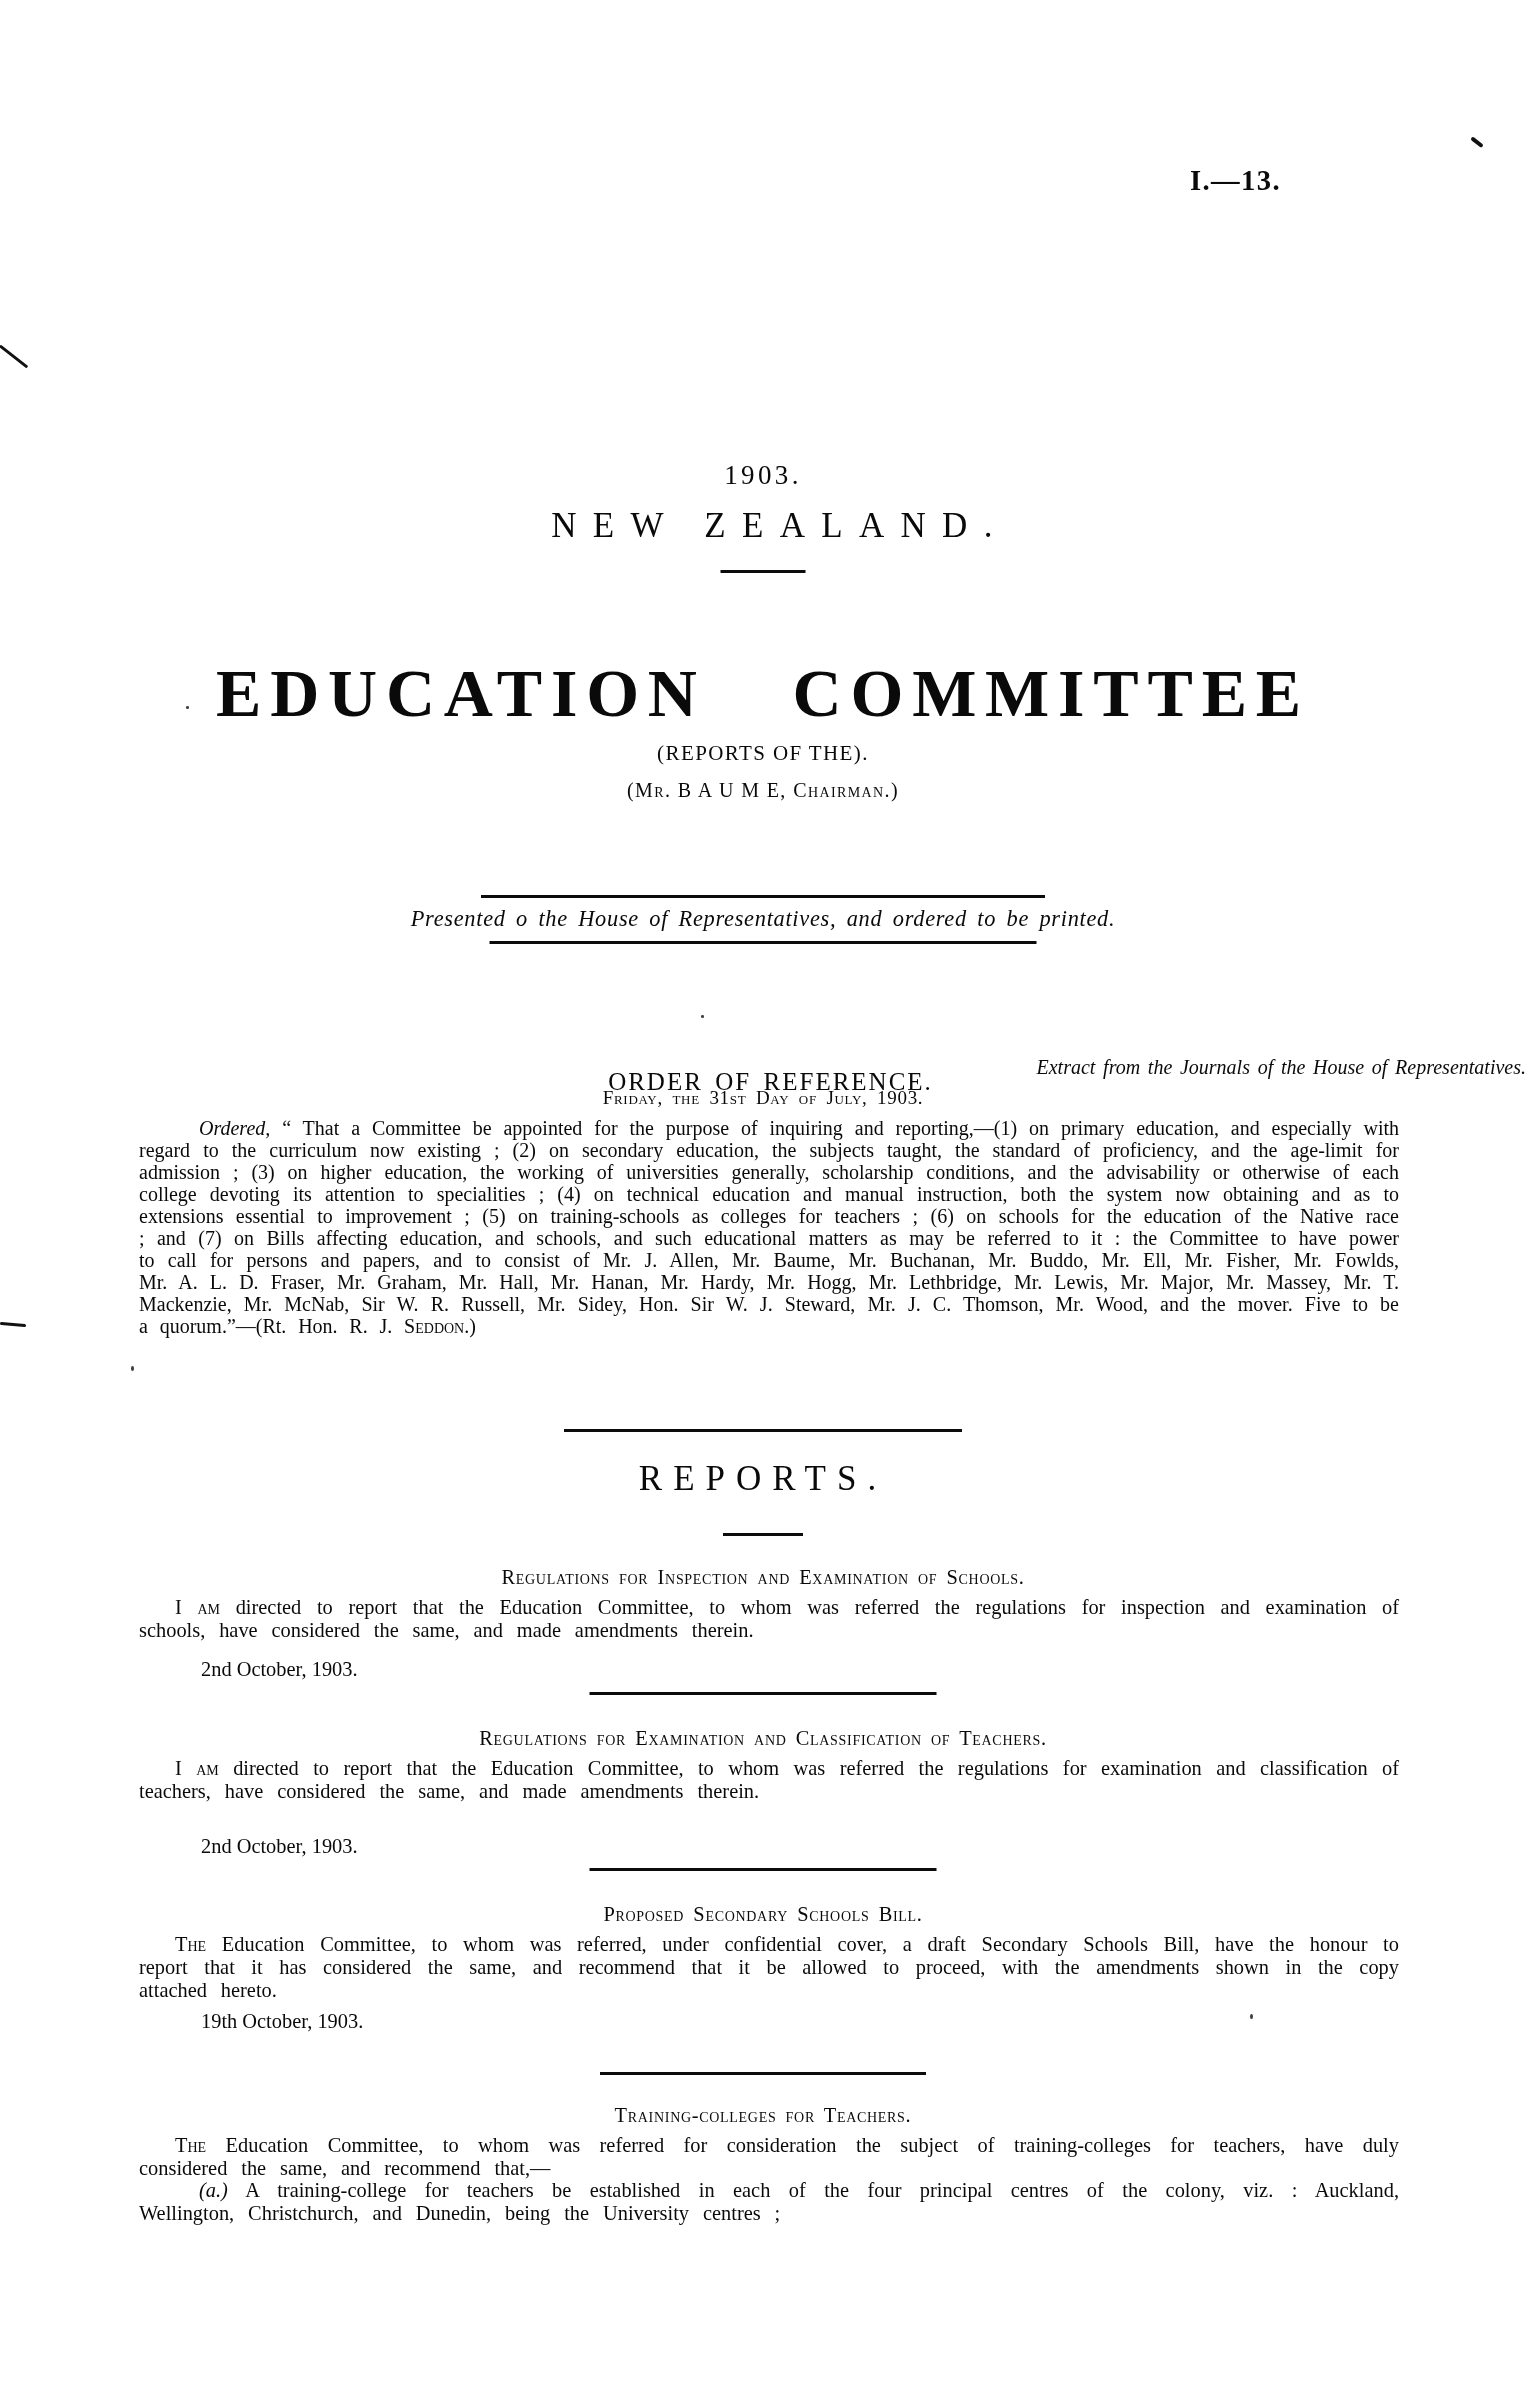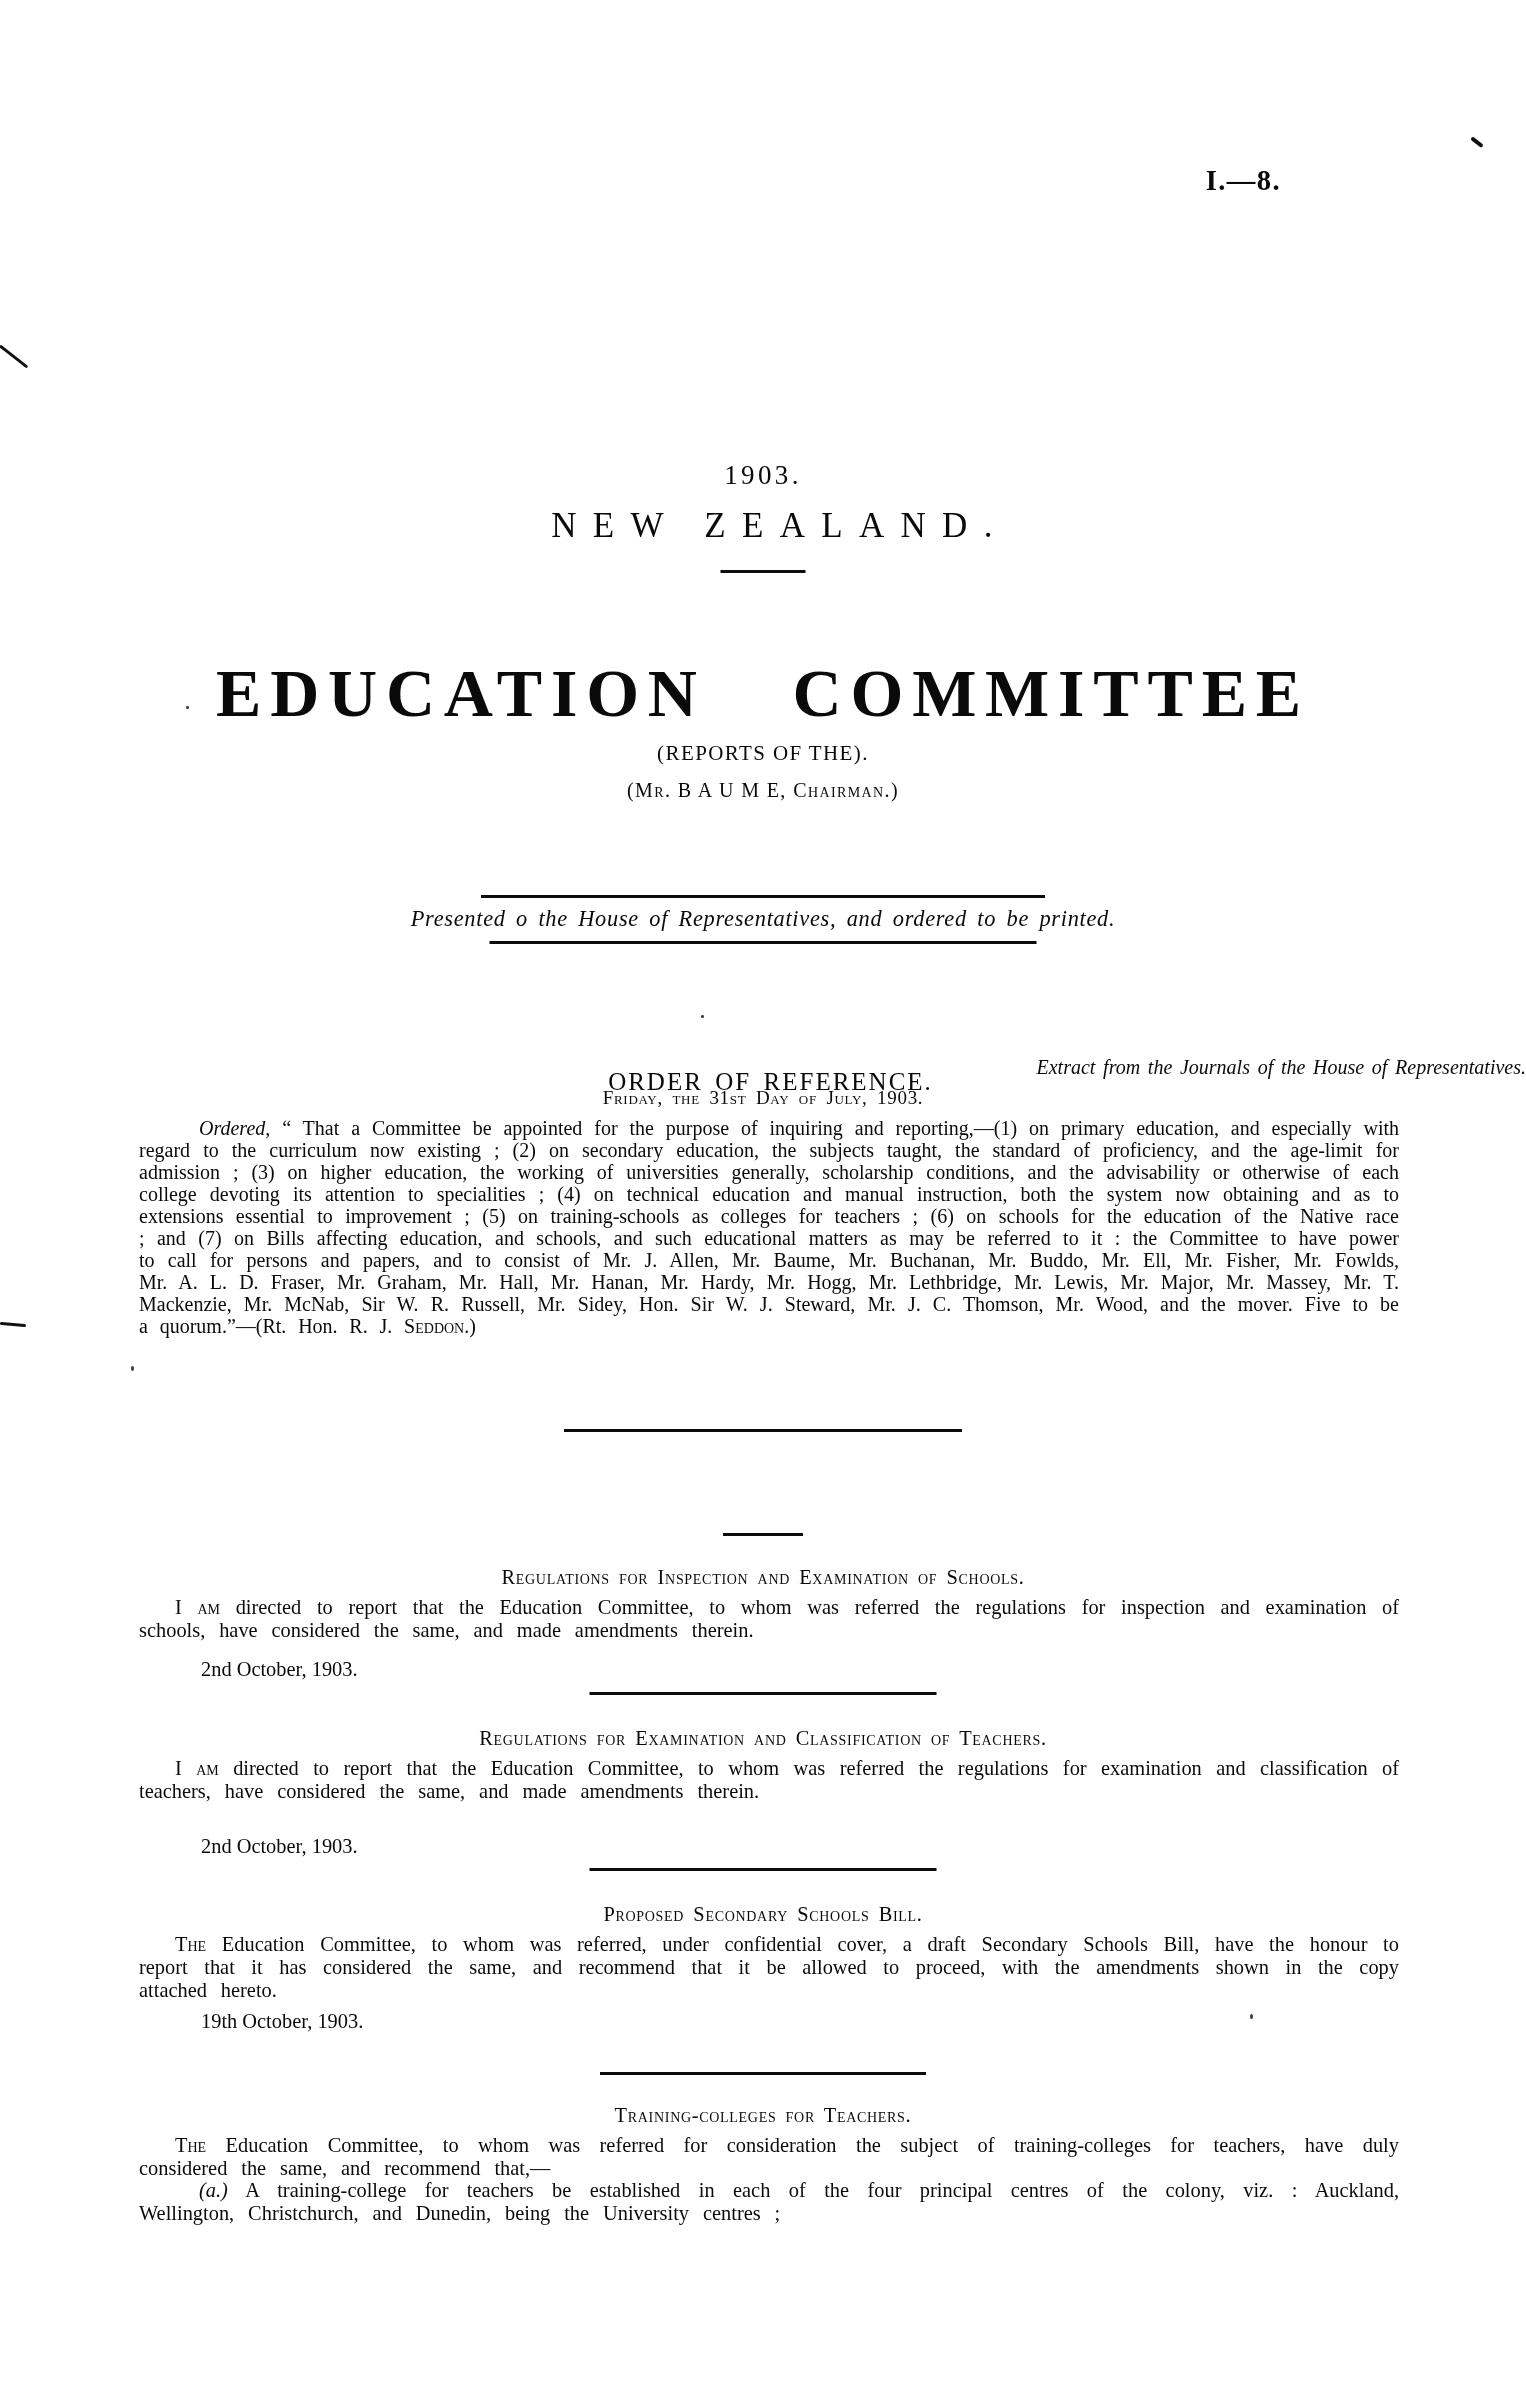--- a/index.html
+++ b/index.html
@@ -77,21 +77,21 @@
 <div class="page">
 
   <div class="artifact a-diag"></div>
   <div class="artifact a-dash"></div>
   <div class="artifact a-tick"></div>
   <div class="speck" style="left:186px;top:706px;width:2.7px;height:2.7px;"></div>
   <div class="speck" style="left:701px;top:1015px;width:2.7px;height:2.7px;"></div>
   <div class="speck" style="left:131px;top:1366px;width:3.4px;height:4.8px;"></div>
   <div class="speck" style="left:1250px;top:2014px;width:2.7px;height:5.4px;"></div>
 
-  <div class="abs doc-code">I.—8.</div>
+  <div class="abs doc-code">I.—13.</div>
   <div class="abs center year">1903.</div>
   <div class="abs center country">NEW ZEALAND.</div>
   <div class="rule rule-country"></div>
 
   <h1 class="abs center title">EDUCATION COMMITTEE</h1>
   <div class="abs center subtitle">(REPORTS OF THE).</div>
   <div class="abs center chairman sc">(Mr. B A U M E, Chairman.)</div>
 
   <div class="rule rule-pres-top"></div>
   <div class="abs center presented">Presented o the House of Representatives, and ordered to be printed.</div>
@@ -101,20 +101,21 @@
   <div class="abs center extract">Extract from the Journals of the House of Representatives.</div>
   <div class="abs center friday sc">Friday, the 31st Day of July, 1903.</div>
 
   <p class="abs ordered">
     <span class="italic">Ordered,</span>
     <span>“ That a Committee be appointed for the purpose of inquiring and reporting,—(1) on primary education, and especially with regard to the curriculum now existing ; (2) on secondary education, the subjects taught, the standard of proficiency, and the age-limit for admission ; (3) on higher education, the working of universities generally, scholarship conditions, and the advisability or otherwise of each college devoting its attention to specialities ; (4) on technical education and manual instruction, both the system now obtaining and as to extensions essential to improvement ; (5) on training-schools as colleges for teachers ; (6) on schools for the education of the Native race ; and (7) on Bills affecting education, and schools, and such educational matters as may be referred to it : the Committee to have power to call for persons and papers, and to consist of Mr. J. Allen, Mr. Baume, Mr. Buchanan, Mr. Buddo, Mr. Ell, Mr. Fisher, Mr. Fowlds, Mr. A. L. D. Fraser, Mr. Graham, Mr. Hall, Mr. Hanan, Mr. Hardy, Mr. Hogg, Mr. Lethbridge, Mr. Lewis, Mr. Major, Mr. Massey, Mr. T. Mackenzie, Mr. McNab, Sir W. R. Russell, Mr. Sidey, Hon. Sir W. J. Steward, Mr. J. C. Thomson, Mr. Wood, and the mover. Five to be a quorum.”—(Rt. Hon. R. J.</span>
     <span class="sc">Seddon</span><span>.)</span>
   </p>
 
   <div class="rule rule-reports-top"></div>
+  <div class="abs center reports-heading">REPORTS.</div>
   <div class="rule rule-reports-bot"></div>
 
   <div class="abs center sec-heading sc h-sec0">Regulations for Inspection and Examination of Schools.</div>
   <p class="abs sec-body b-sec0">
     <span class="lead">I am</span>
     <span>directed to report that the Education Committee, to whom was referred the regulations for inspection and examination of schools, have considered the same, and made amendments therein.</span>
   </p>
   <p class="abs sec-date d-sec0">2nd October, 1903.</p>
   <div class="rule rule-sec0"></div>
 

